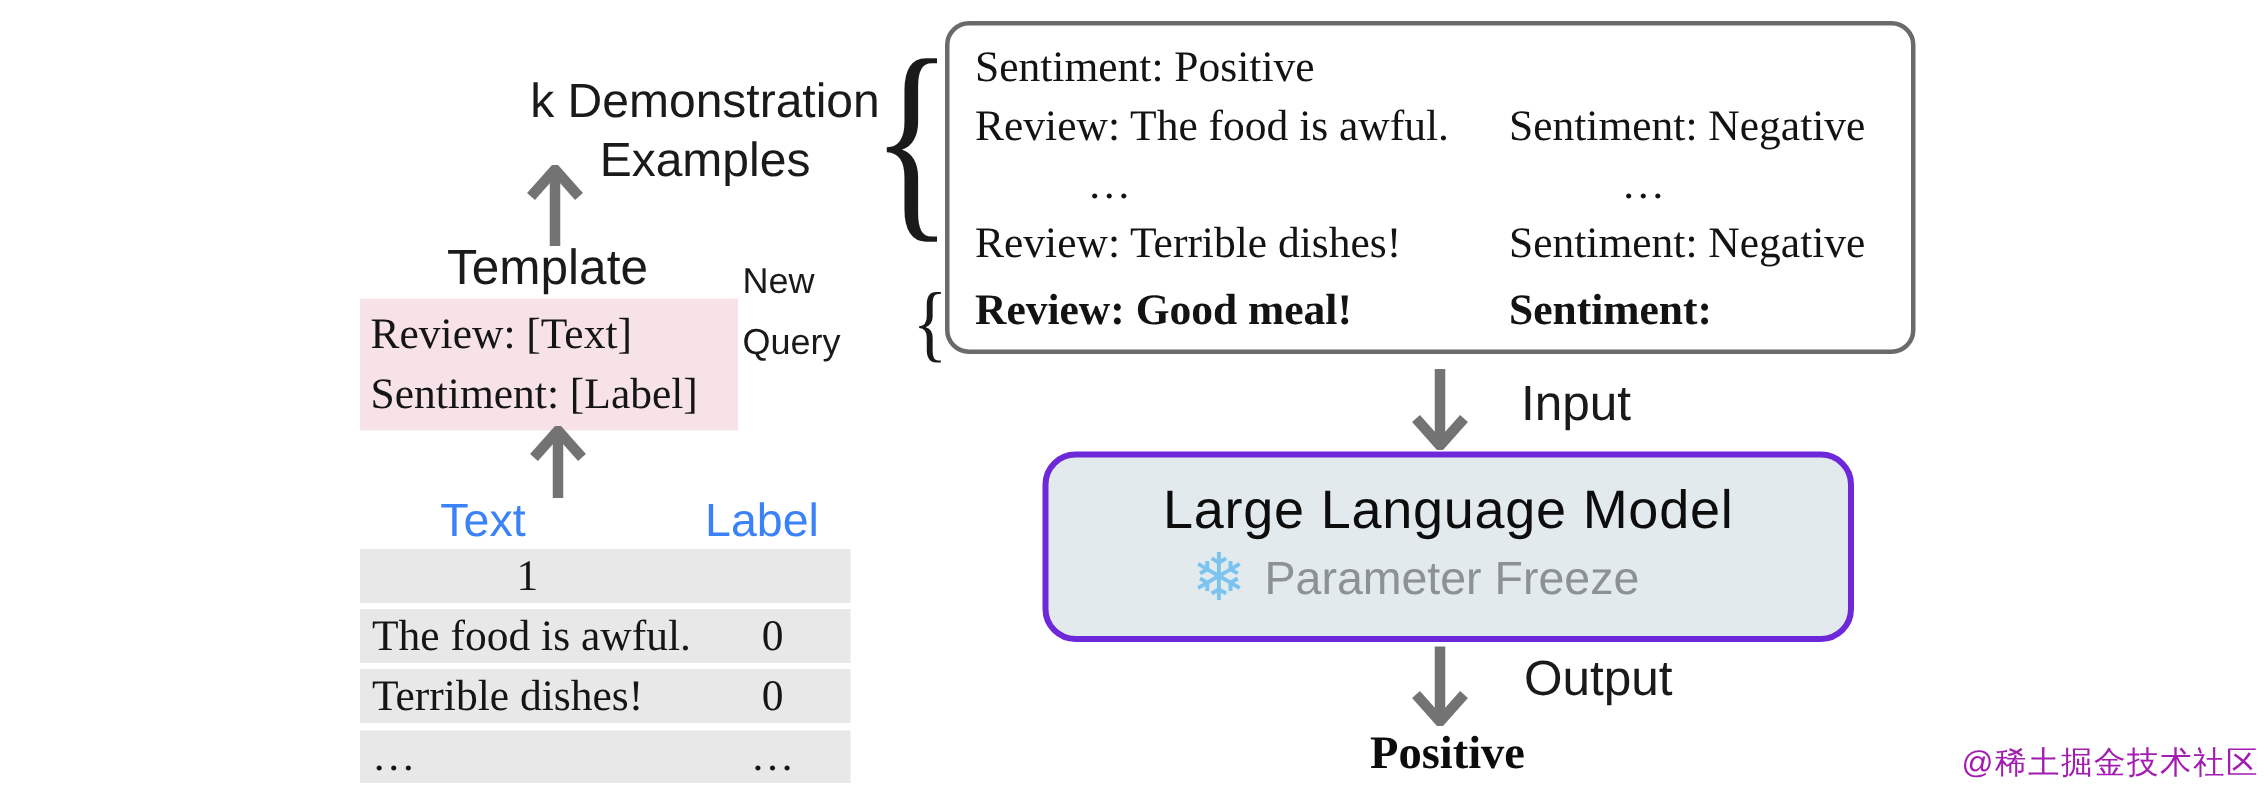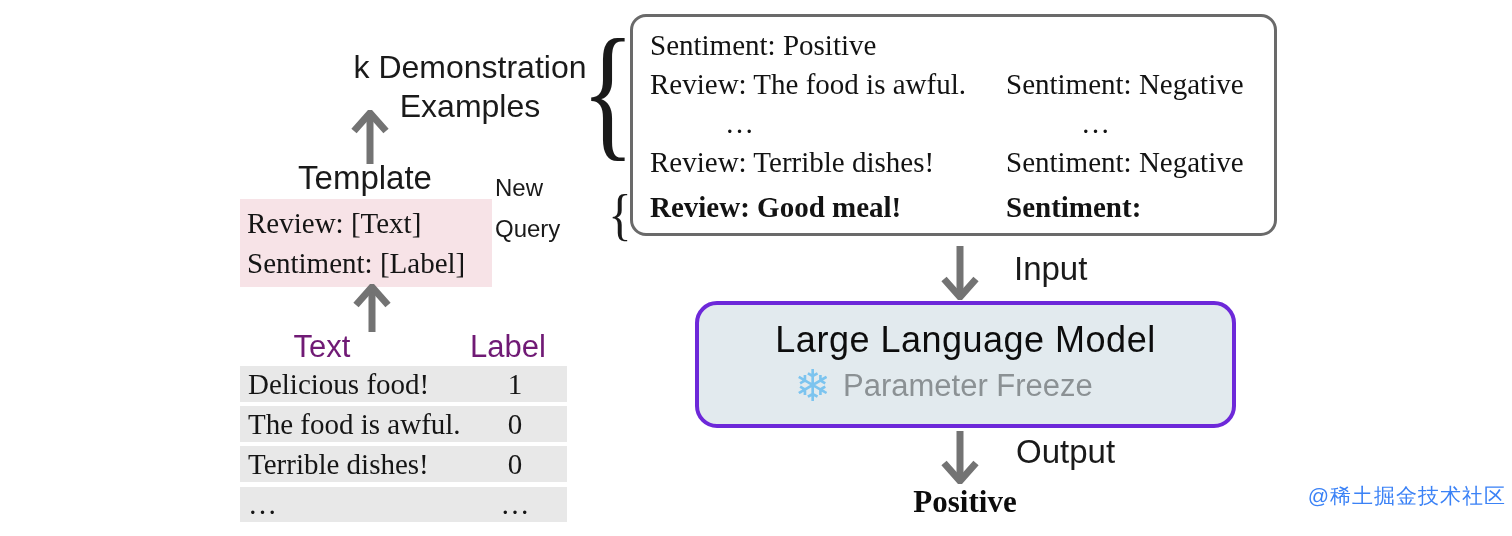--- a/index.html
+++ b/index.html
@@ -10,21 +10,21 @@
   .abs{position:absolute;}
   .serif{font-family:"Liberation Serif",serif;}
 
   
   .demo-label{left:350px;top:48px;width:240px;text-align:center;
     font-size:32px;line-height:39px;color:#1a1a1a;}
   .template-label{left:280px;top:159px;width:170px;text-align:center;font-size:33px;color:#1a1a1a;}
   .template-box{left:240px;top:199px;width:252px;height:88px;background:#f7e3e7;
     font-size:29px;line-height:40px;padding:4px 0 16px 7px;box-sizing:border-box;color:#151515;}
 
-  .tbl-header{left:240px;top:329px;width:327px;height:36px;font-size:31px;color:#701a75;}
+  .tbl-header{left:240px;top:329px;width:327px;height:36px;font-size:31px;color:#3b82f6;}
   .tbl-header span{position:absolute;transform:translateX(-50%);white-space:nowrap;}
   .tbl-header .h1{left:82px;} .tbl-header .h2{left:268px;}
   .tbl{left:240px;top:366px;width:327px;}
   .tbl-row{background:#e8e8e8;height:36px;margin-bottom:4px;display:grid;
     grid-template-columns:1fr 104px;align-items:center;
     font-family:"Liberation Serif",serif;font-size:29px;color:#151515;}
   .tbl-row .cell-text{padding-left:8px;white-space:nowrap;}
   .tbl-row .cell-label{text-align:center;}
   .tbl-row.last{margin-top:5px;height:35px;}
 
@@ -55,21 +55,21 @@
     background:#e2eaee;border:4px solid #6d28d9;border-radius:22px;text-align:center;}
   .llm-title{margin-top:14px;font-size:36px;color:#0d0d0d;letter-spacing:.5px;}
   .llm-sub{margin-top:3px;display:flex;align-items:center;justify-content:center;
     gap:12px;transform:translateX(-22px);}
   .snowflake{font-size:44px;line-height:44px;color:#7cc4ef;}
   .freeze{font-size:31px;color:#8b9194;}
 
   .result{left:880px;top:484px;width:170px;text-align:center;
     font-weight:bold;font-size:31px;color:#0c0c0c;}
 
-  .watermark{right:6px;bottom:26px;font-size:21px;color:#3b82f6;letter-spacing:1px;}
+  .watermark{right:6px;bottom:14px;font-size:21px;color:#a21caf;letter-spacing:1px;}
 
   svg.arrow{display:block;}
 </style>
 </head>
 <body>
 
 <div id="canvas">
 
   <div class="abs demo-label">
     <div>k Demonstration</div>
@@ -92,21 +92,20 @@
     <line x1="20" y1="8" x2="20" y2="48" stroke="#737373" stroke-width="7"></line>
     <path d="M4 21 L20 3 L36 21" fill="none" stroke="#737373" stroke-width="7"></path>
   </svg>
 
   <div class="abs tbl-header">
     <span class="h1">Text</span>
     <span class="h2">Label</span>
   </div>
   <div class="abs tbl">
     <div class="tbl-row">
-      <div class="cell-text">Delicious food!</div>
       <div class="cell-label">1</div>
     </div>
     <div class="tbl-row">
       <div class="cell-text">The food is awful.</div>
       <div class="cell-label">0</div>
     </div>
     <div class="tbl-row">
       <div class="cell-text">Terrible dishes!</div>
       <div class="cell-label">0</div>
     </div>

